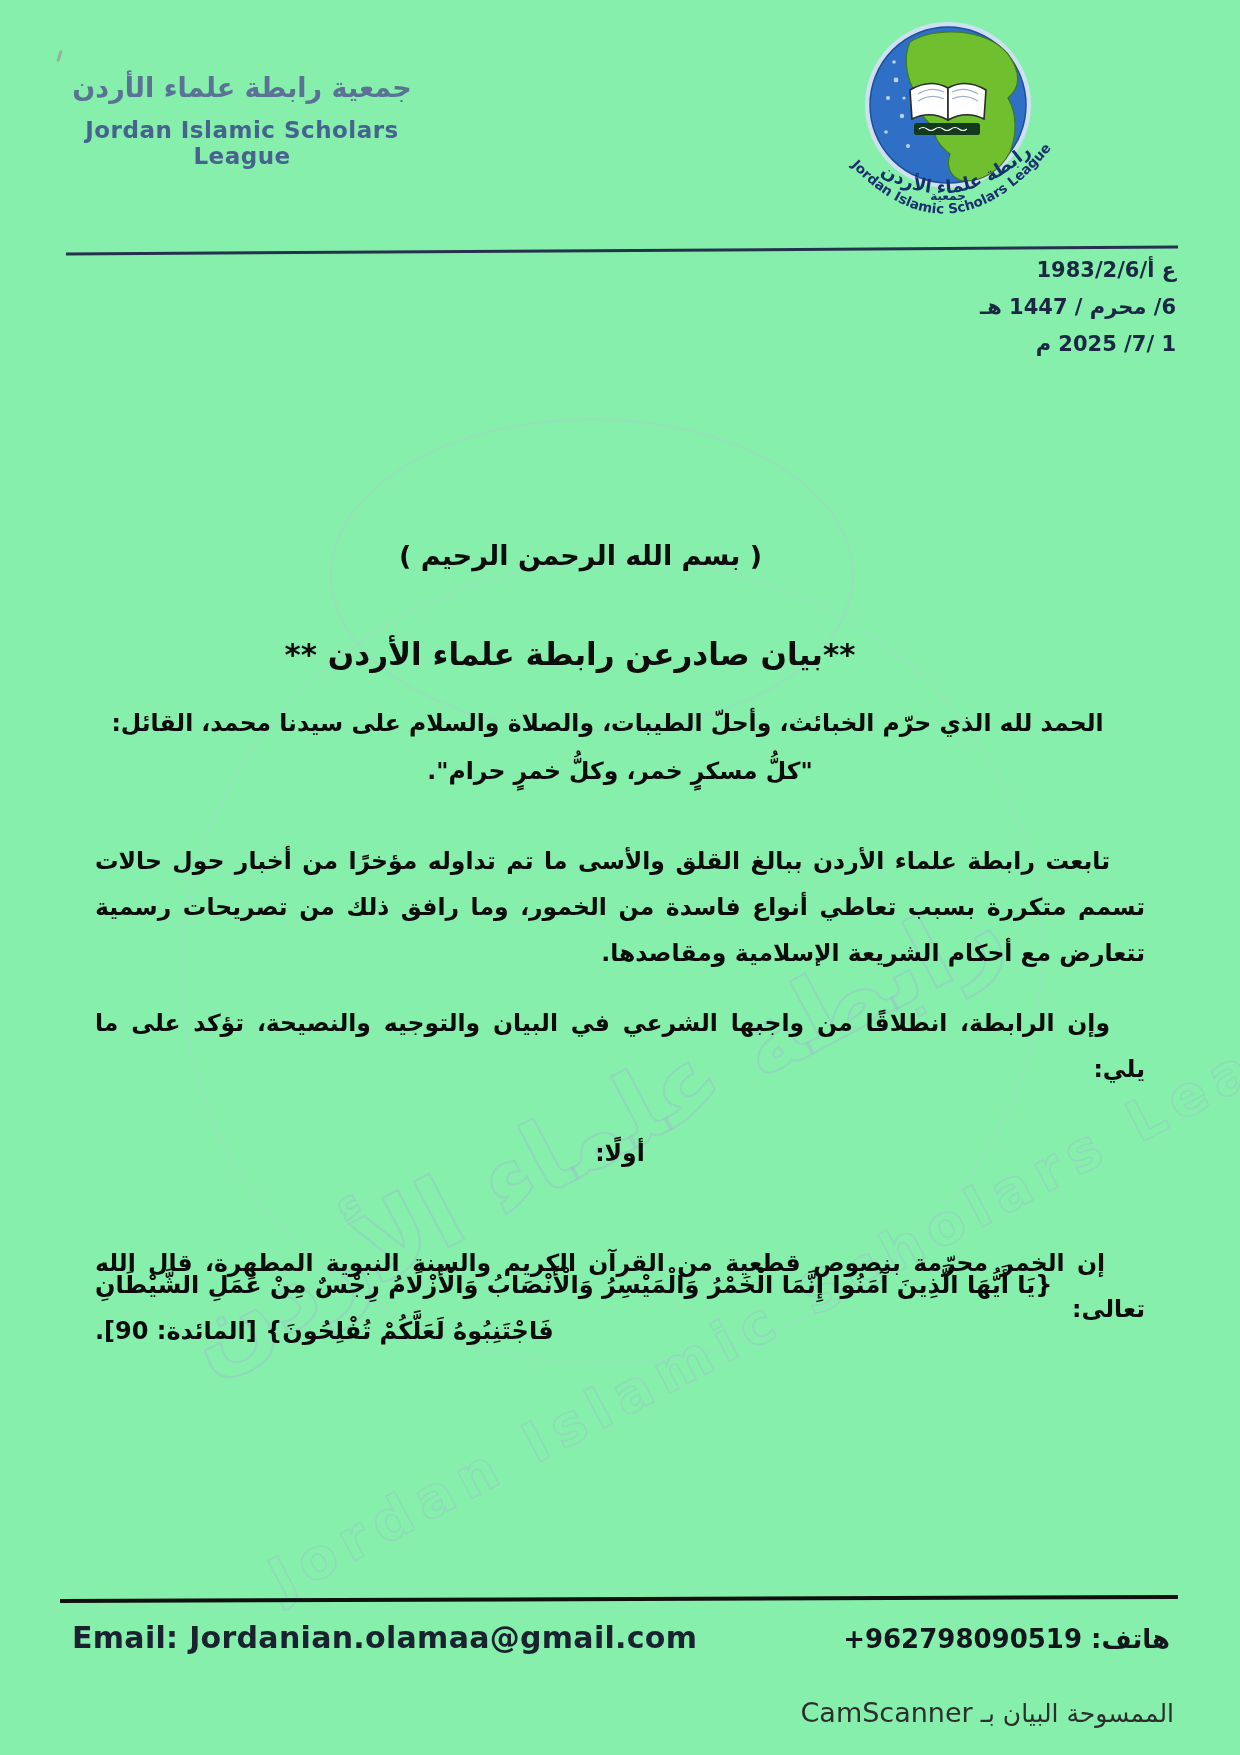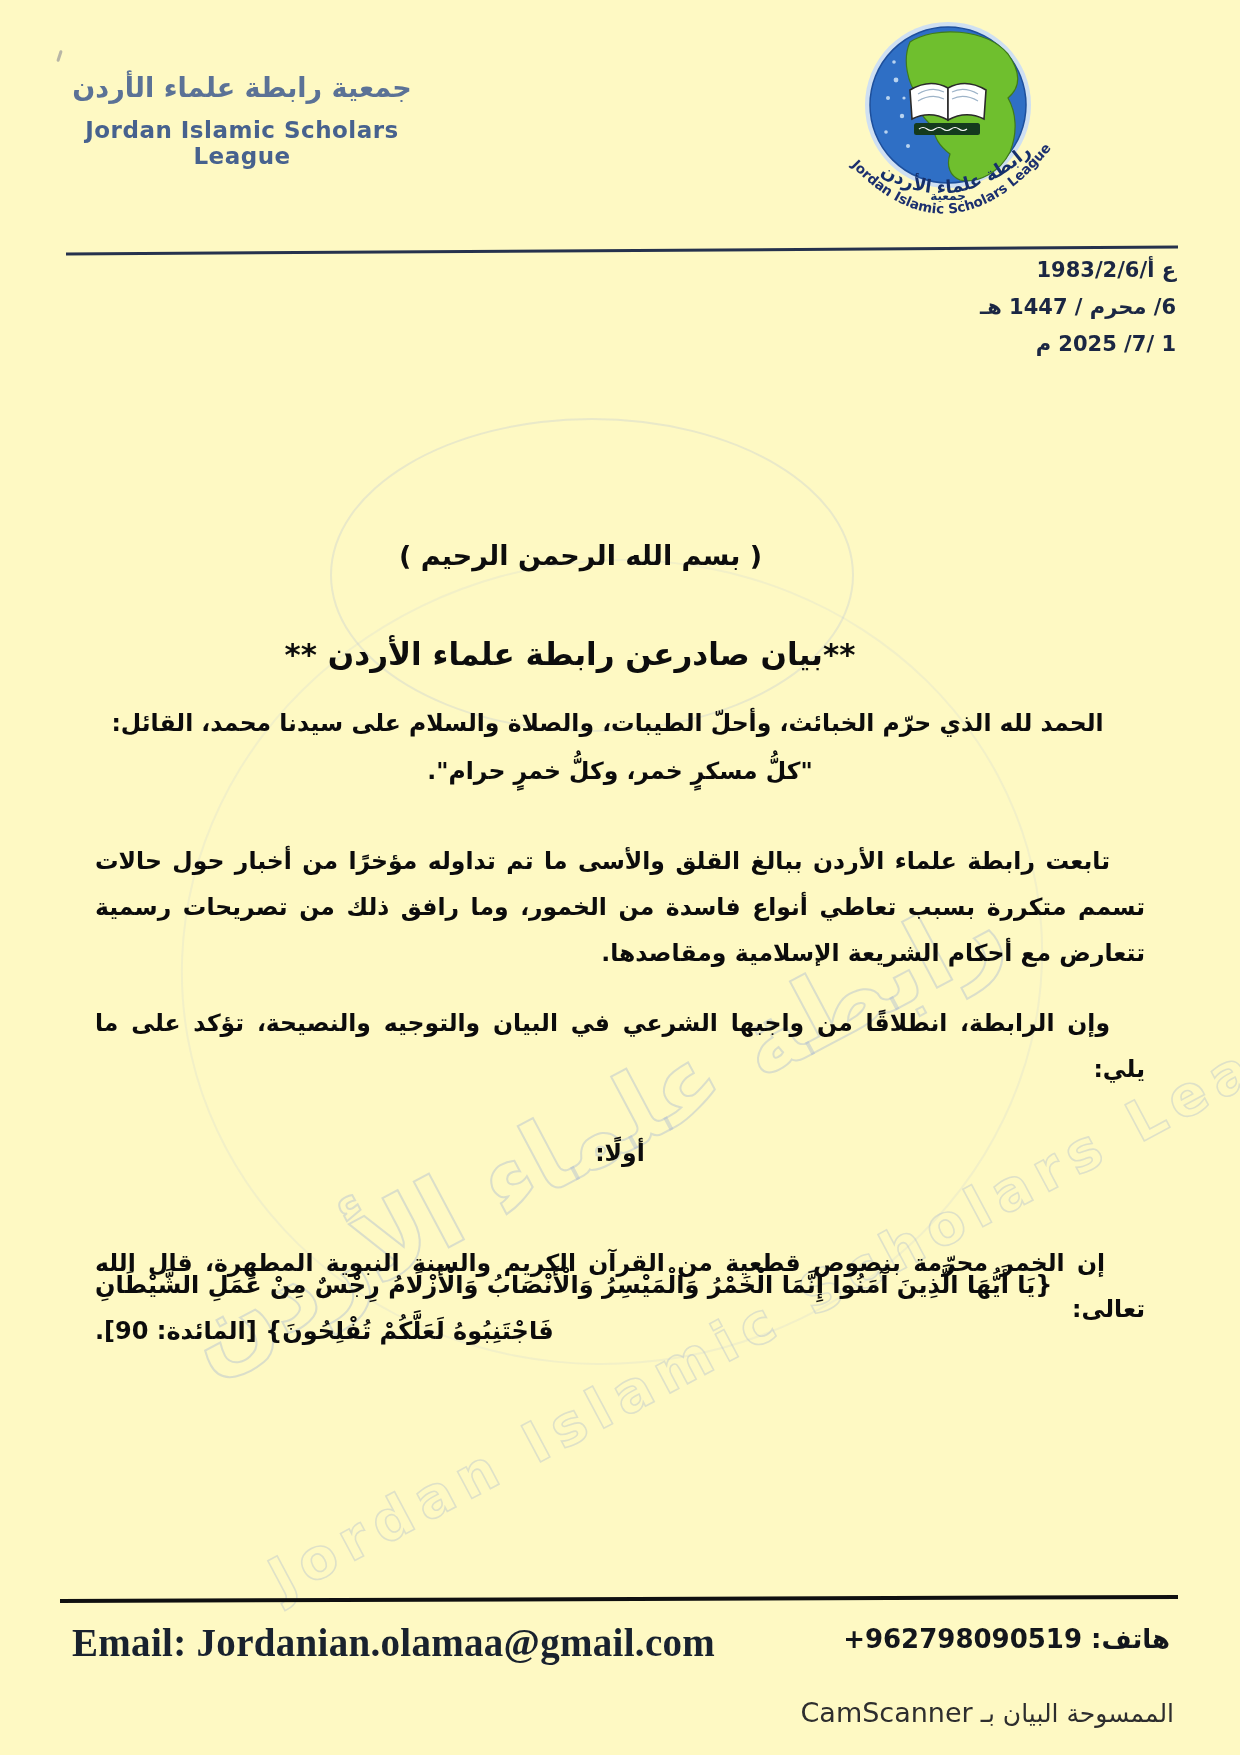--- a/index.html
+++ b/index.html
@@ -1,18 +1,18 @@
 <!DOCTYPE html>
 <html lang="ar"><head>
 <meta charset="utf-8">
 <style>
   html,body{margin:0;padding:0;background:#e9e9e9;}
   .page{
     position:relative; width:1240px; height:1755px; margin:0 auto;
-    background:#fef9c3; overflow:hidden;
+    background:#86efac; overflow:hidden;
     font-family:"DejaVu Sans","Liberation Sans",sans-serif;
     color:#0d0d0d;
   }
   
   .org-block{position:absolute; left:62px; top:72px; width:360px; text-align:center;}
   .org-ar{font-size:27px; font-weight:700; color:#5b7296; letter-spacing:1px;}
   .org-en{font-size:23px; font-weight:600; color:#47628e; margin-top:14px; letter-spacing:.5px;}
   .scan-speck{position:absolute; left:58px; top:50px; width:3px; height:12px;
     background:#9a9a9a; transform:rotate(18deg); border-radius:2px; opacity:.7;}
   .logo-wrap{position:absolute; left:838px; top:20px; width:220px; height:215px;}
@@ -41,22 +41,22 @@
   .p-opening{top:700px; text-indent:25px;}
   .p-quote{top:748px; padding-right:70px;}
   .p-concern{top:838px; text-align:justify; text-indent:35px;}
   .p-duty{top:1000px; text-align:justify; text-indent:35px;}
   .p-first-head{top:1130px;}
   .p-first{top:1240px; text-align:justify; text-indent:40px;}
   .p-verse{top:1262px; text-align:left; font-size:24px;}
   
   .footer-rule{position:absolute; left:60px; top:1597px; width:1118px; height:3.6px;
     background:#101010; transform:rotate(-0.2deg);}
-  .footer-email{position:absolute; left:72px; top:1620px; font-size:39px; font-weight:600;
-    color:#19222e; letter-spacing:.3px;font-family:Liberation Serif, serif;}
+  .footer-email{position:absolute; left:72px; top:1620px; font-size:30px; font-weight:600;
+    color:#19222e; letter-spacing:.3px;}
   .footer-phone{position:absolute; right:70px; top:1624px; direction:rtl; font-size:26px;
     font-weight:600; color:#13161c;}
   .footer-phone .num{direction:ltr; unicode-bidi:embed;}
   .scan-note{position:absolute; right:66px; top:1697px; direction:rtl; font-size:25px;
     color:#2e2e2e;}
   .scan-note .brand{font-size:27px;}
 </style>
 </head>
 <body>
 

